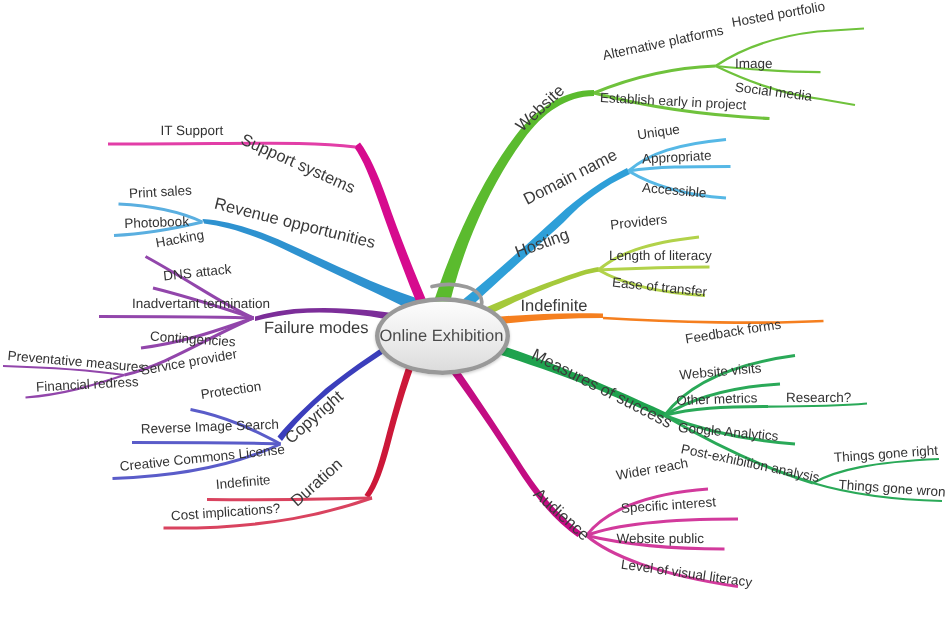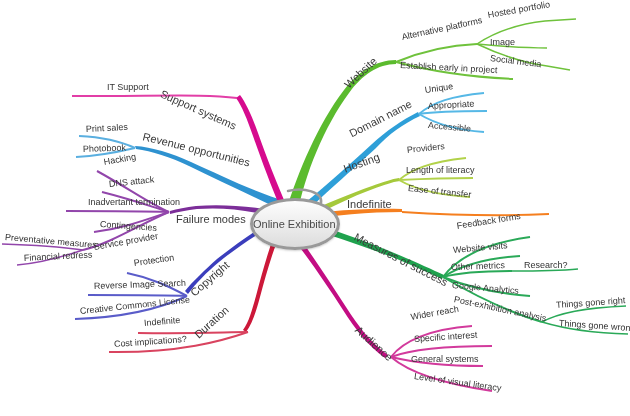--- a/index.html
+++ b/index.html
@@ -134,21 +134,21 @@
   <div class="node child-label" style="left:453px;top:246px;transform:rotate(-5deg);">Website visits</div>
   <div class="node child-label" style="left:451px;top:263px;transform:rotate(-2deg);">Other metrics</div>
   <div class="node child-label" style="left:524px;top:261px;">Research?</div>
   <div class="node child-label" style="left:452px;top:281px;transform:rotate(5deg);">Google Analytics</div>
   <div class="node child-label" style="left:454px;top:295px;transform:rotate(12deg);">Post-exhibition analysis</div>
   <div class="node child-label" style="left:556px;top:301px;transform:rotate(-4deg);">Things gone right</div>
   <div class="node child-label" style="left:559px;top:319px;transform:rotate(4deg);">Things gone wrong</div>
 
   <div class="node child-label" style="left:411px;top:313px;transform:rotate(-10deg);">Wider reach</div>
   <div class="node child-label" style="left:414px;top:335px;transform:rotate(-4deg);">Specific interest</div>
-  <div class="node child-label" style="left:411px;top:355px;">General systems</div>
+  <div class="node child-label" style="left:411px;top:355px;">Website public</div>
   <div class="node child-label" style="left:414px;top:372px;transform:rotate(8deg);">Level of visual literacy</div>
 
   <div class="node child-label" style="left:144px;top:319px;transform:rotate(-5deg);">Indefinite</div>
   <div class="node child-label" style="left:114px;top:340px;transform:rotate(-4deg);">Cost implications?</div>
 
   <div class="node child-label" style="left:134px;top:259px;transform:rotate(-8deg);">Protection</div>
   <div class="node child-label" style="left:94px;top:282px;transform:rotate(-2deg);">Reverse Image Search</div>
   <div class="node child-label" style="left:80px;top:307px;transform:rotate(-6deg);">Creative Commons License</div>
 
   <div class="node child-label" style="left:104px;top:158px;transform:rotate(-10deg);">Hacking</div>

